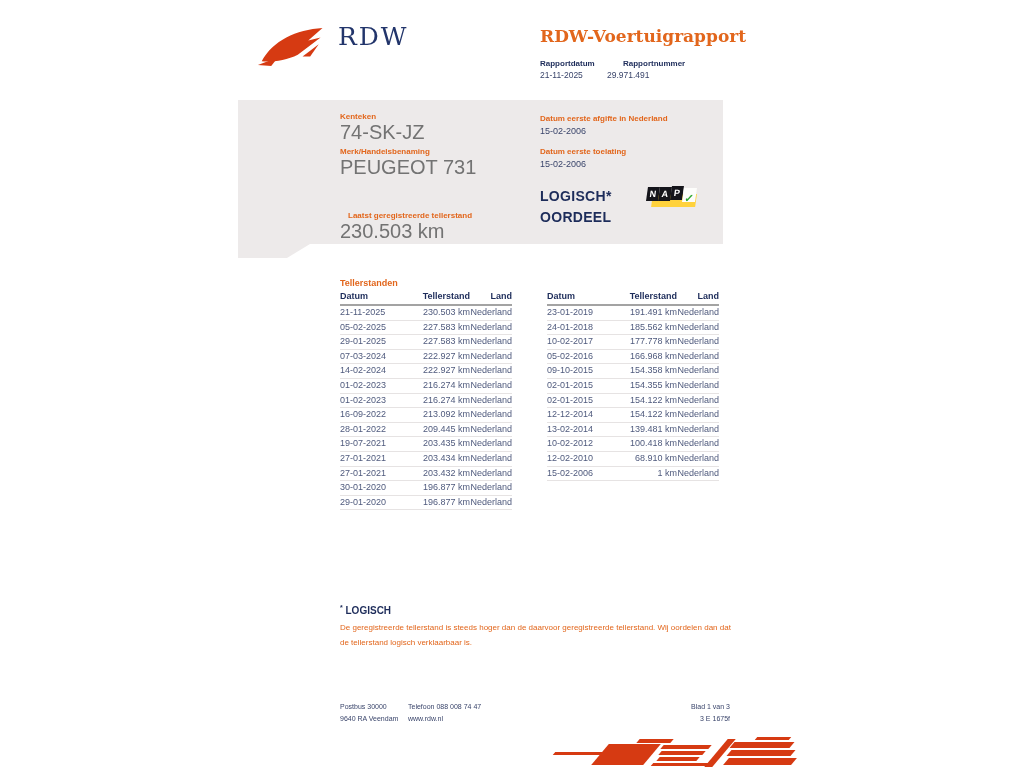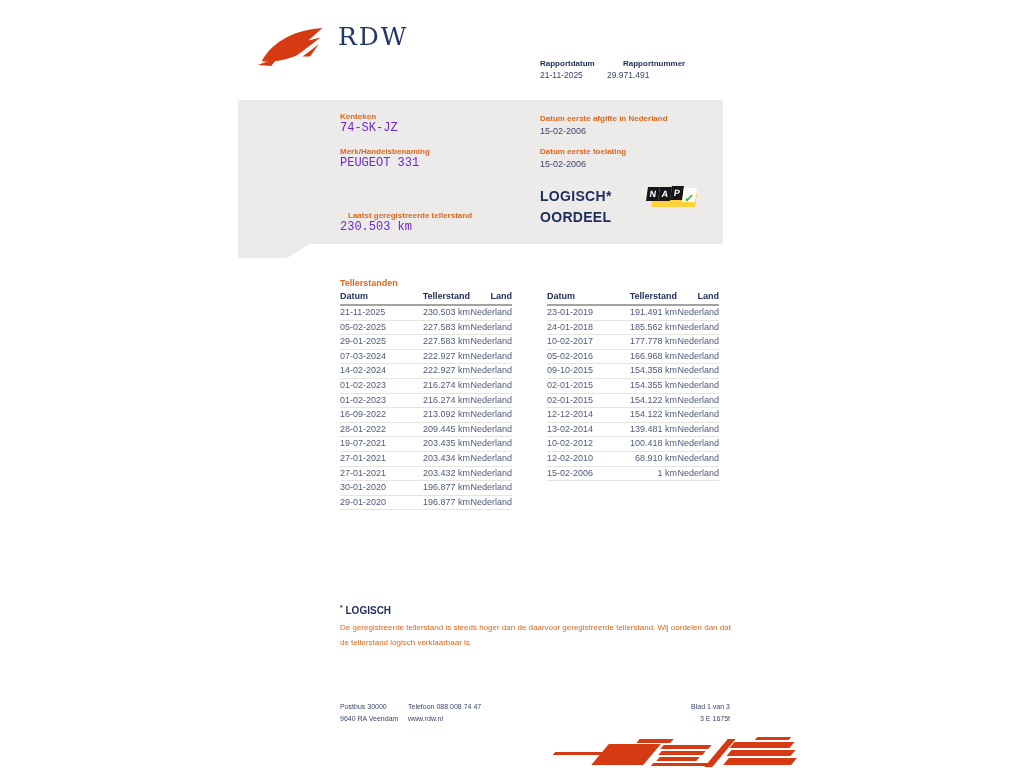--- a/index.html
+++ b/index.html
@@ -20,21 +20,21 @@
   .lbl-rapportdatum { left:540px; top:59px; }
   .lbl-rapportnummer { left:623px; top:59px; }
   .val-rapportdatum { left:540px; top:70px; }
   .val-rapportnummer { left:607px; top:70px; }
 
   
   .veh-box { left:238px; top:100px; width:485px; height:144px; background:#edeaea; }
   .veh-box-tab { left:238px; top:244px; width:72px; height:14px; background:#edeaea;
                  clip-path:polygon(0 0, 100% 0, 68% 100%, 0 100%); }
   .field-label { font-size:8px; font-weight:bold; color:#e2661c; }
-  .field-value-lg { font-family:Liberation Mono, monospace; font-size:12px; color:#6d28d9; }
+  .field-value-lg { font-family:Liberation Sans, sans-serif; font-size:20px; color:#737373; }
   .field-value-sm { font-size:9px; color:#3a456b; }
   .oordeel { left:540px; top:186px; font-size:14px; font-weight:bold;
              color:#1d2c5a; line-height:21px; letter-spacing:0.3px; }
 
   
   .nap { left:647px; top:185px; width:50px; height:25px; }
   .nap-yellow { position:absolute; left:5px; top:9px; width:44px; height:13px;
                 background:#ffd23c; transform:skewX(-8deg); }
   .nap-tile { position:absolute; top:2px; width:12px; height:14px; background:#15151b;
               transform:skewX(-8deg); color:#fff; font-size:9px; font-weight:bold;
@@ -79,32 +79,33 @@
 
 <div class="page">
 
   <svg class="abs logo-mark" viewBox="0 0 80 46">
     <path d="M2 41 L23 33 L16 42 Z" fill="#d63a12"></path>
     <path d="M6 37 C 18 15, 42 4, 70 2 L55 15 L68 12 L44 30 C 32 36, 17 38, 6 37 Z" fill="#d63a12"></path>
     <path d="M49 32 L66 19 L57 32 Z" fill="#d63a12"></path>
   </svg>
   <div class="abs logo-word">RDW</div>
 
+  <div class="abs doc-title">RDW-Voertuigrapport</div>
   <div class="abs meta-label lbl-rapportdatum">Rapportdatum</div>
   <div class="abs meta-label lbl-rapportnummer">Rapportnummer</div>
   <div class="abs meta-value val-rapportdatum">21-11-2025</div>
   <div class="abs meta-value val-rapportnummer">29.971.491</div>
 
   <div class="abs veh-box"></div>
   <div class="abs veh-box-tab"></div>
 
   <div class="abs field-label" style="left:340px; top:112px;">Kenteken</div>
   <div class="abs field-value-lg" style="left:340px; top:121px;">74-SK-JZ</div>
   <div class="abs field-label" style="left:340px; top:147px;">Merk/Handelsbenaming</div>
-  <div class="abs field-value-lg" style="left:340px; top:156px;">PEUGEOT 331</div>
+  <div class="abs field-value-lg" style="left:340px; top:156px;">PEUGEOT 731</div>
   <div class="abs field-label" style="left:340px; top:211px;margin-left:8px;">Laatst geregistreerde tellerstand</div>
   <div class="abs field-value-lg" style="left:340px; top:220px;">230.503 km</div>
 
   <div class="abs field-label" style="left:540px; top:114px;">Datum eerste afgifte in Nederland</div>
   <div class="abs field-value-sm" style="left:540px; top:126px;">15-02-2006</div>
   <div class="abs field-label" style="left:540px; top:147px;">Datum eerste toelating</div>
   <div class="abs field-value-sm" style="left:540px; top:159px;">15-02-2006</div>
 
   <div class="abs oordeel">
     <span>LOGISCH*</span><br>

